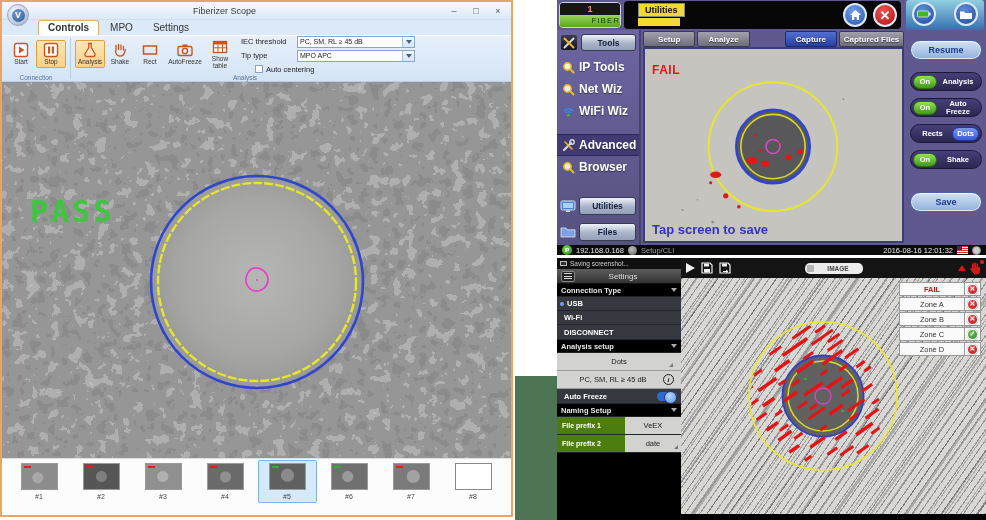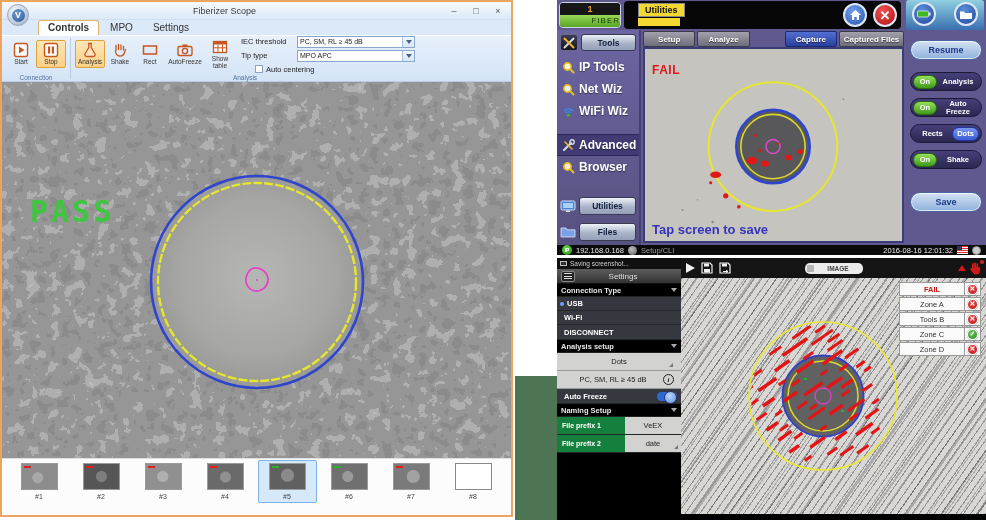--- a/index.html
+++ b/index.html
@@ -158,21 +158,21 @@
   .lrow { position:relative; background:#d2d2d0; border-bottom:1px solid #9a9a9a; color:#222; font-size:7.5px;
     display:flex; align-items:center; justify-content:center; }
   .corner-mark { position:absolute; right:8px; bottom:3px; width:0; height:0;
     border-left:4px solid transparent; border-bottom:4px solid #777; }
   .info-ic { position:absolute; right:7px; width:11px; height:11px; border:1.5px solid #222; border-radius:50%;
     color:#222; font-size:7px; font-weight:bold; font-style:italic; display:flex; align-items:center; justify-content:center;
     font-family:"Liberation Serif", serif; }
   .toggle { width:20px; height:9px; border-radius:5px; background:#2a6ad4; margin-left:auto; margin-right:4px; position:relative; }
   .toggle::after { content:""; position:absolute; right:0; top:-1px; width:11px; height:11px; border-radius:50%;
     background:radial-gradient(circle at 40% 35%, #bcd8ff, #5a90e0); border:1px solid #336; }
-  .nrow { display:flex; align-items:stretch; background:#15803d; border-bottom:1px solid #23262b; }
+  .nrow { display:flex; align-items:stretch; background:#4d7c0f; border-bottom:1px solid #23262b; }
   .nrow .nlabel { flex:1; color:#fff; font-size:7px; font-weight:bold; display:flex; align-items:center; padding-left:5px; }
   .nrow .nvalue { width:56px; background:#d2d2d0; color:#222; font-size:7.5px; display:flex; align-items:center;
     justify-content:center; position:relative; }
   .dv2-left-rest { flex:1; background:#000; }
   .dv2-right { flex:1; display:flex; flex-direction:column; }
   .dv2-bar { height:20px; background:#141414; position:relative; display:flex; align-items:center; gap:6px; padding:0 5px; }
   .play-ic { width:0; height:0; border-top:5px solid transparent; border-bottom:5px solid transparent; border-left:9px solid #f0f0f0; }
   .img-pill { position:absolute; left:50%; transform:translateX(-50%); width:58px; height:11px; background:#ececec;
     border-radius:5px; display:flex; align-items:center; }
   .img-pill .sq { width:7px; height:7px; background:#b5b5b5; margin-left:2px; border-radius:1px; }
@@ -740,21 +740,21 @@
                 <div class="zmark x">✕</div>
               </div>
           </div>
           <div class="zrow">
             <div class="zlabel">Zone A</div>
             <div class="zicon">
                 <div class="zmark x">✕</div>
               </div>
           </div>
           <div class="zrow">
-            <div class="zlabel">Tools B</div>
+            <div class="zlabel">Zone B</div>
             <div class="zicon">
                 <div class="zmark x">✕</div>
               </div>
           </div>
           <div class="zrow">
             <div class="zlabel">Zone C</div>
             <div class="zicon">
                 <div class="zmark ok">✓</div>
               </div>
           </div>

